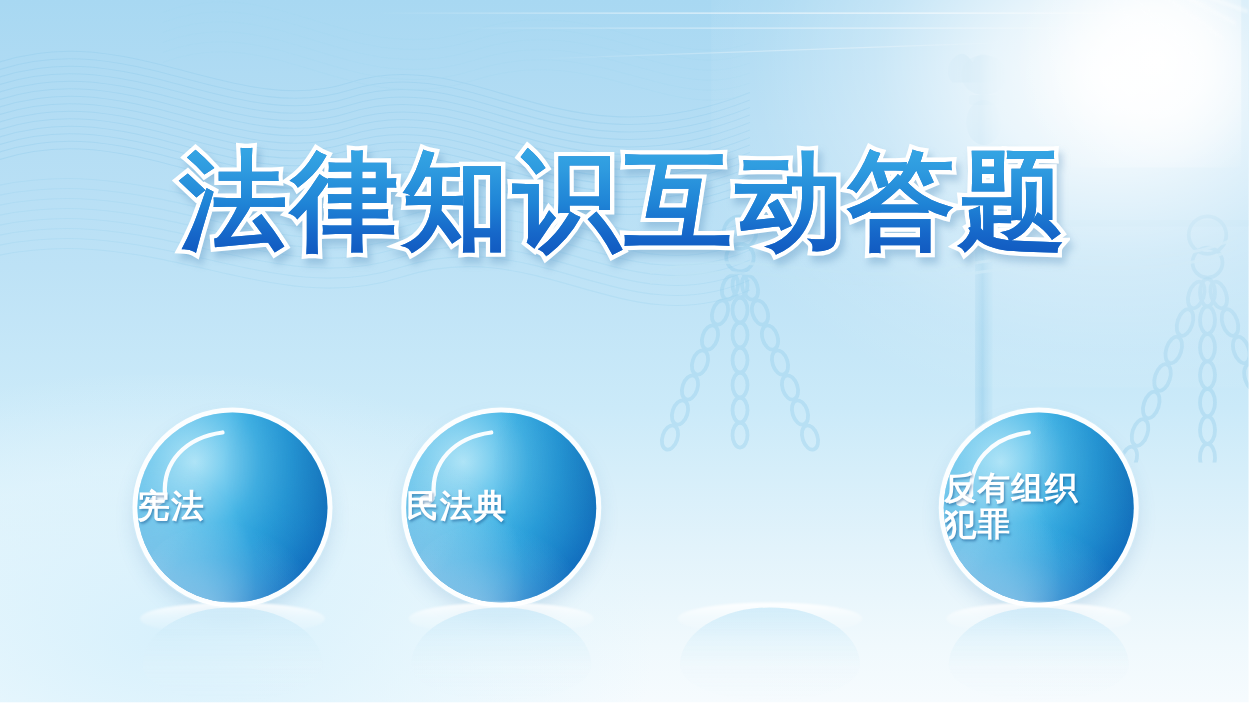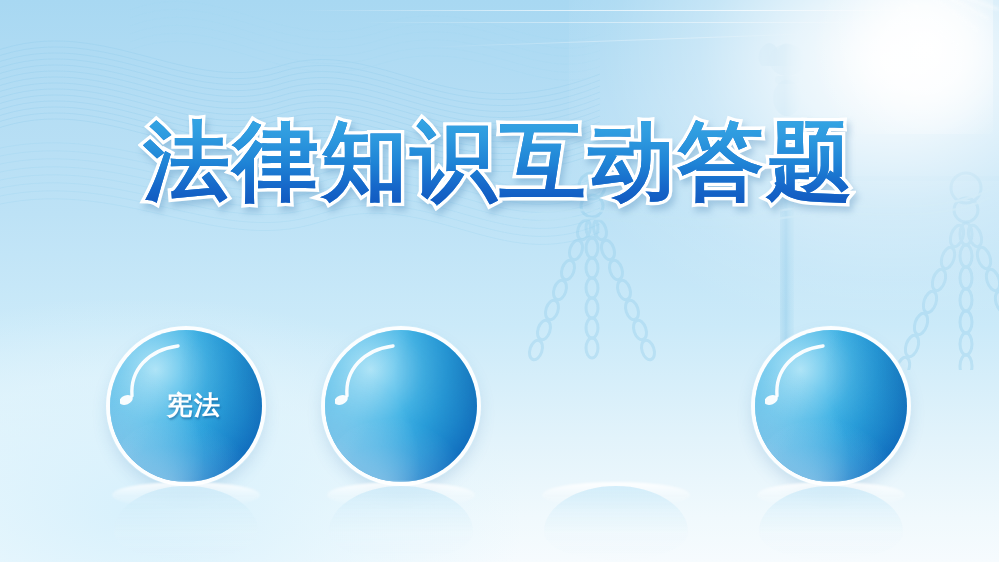--- a/index.html
+++ b/index.html
@@ -250,31 +250,30 @@
     height: 70px;
   }
   .orb-arc svg { display: block; width: 100%; height: 100%; }
 
   .orb-label {
     position: absolute;
     left: 0;
     right: 0;
     top: 50%;
     transform: translateY(-50%);
-    text-align: center;
+    text-align: left;
     color: #ffffff;
     font-weight: bold;
     font-size: 26px;
     line-height: 1.12;
     letter-spacing: 1px;
     font-family: "DejaVu Sans", "Liberation Sans", sans-serif;
     text-shadow: 1px 2px 2px rgba(12,70,130,0.45);
     white-space: pre-line;
     z-index: 3;
-    padding-left: 16px;
   }
 
   
   .orb-reflect {
     position: absolute;
     left: 4px;
     top: 156px;
     width: 144px;
     height: 74px;
     border-radius: 50% 50% 46% 46% / 62% 62% 38% 38%;
@@ -486,39 +485,42 @@
     <div class="orb-slot" style="left:325px;">
       <div class="orb">
         <div class="orb-sweep"></div>
         <div class="orb-footlight"></div>
         <div class="orb-arc">
           <svg viewBox="0 0 78 70">
             <path d="M12,58 C10,32 28,12 58,8" fill="none" stroke="#ffffff" stroke-width="3.4" stroke-linecap="round" opacity="0.95"></path>
             <ellipse cx="6" cy="62" rx="7" ry="4.5" fill="#ffffff" opacity="0.95" transform="rotate(-22 6 62)"></ellipse>
           </svg>
         </div>
+        <div class="orb-label">民法典</div>
       </div>
       <div class="orb-reflect-rim"></div>
       <div class="orb-reflect"></div>
     </div>
 
     <div class="orb-slot" style="left:540px;">
       <div class="orb-reflect-rim"></div>
       <div class="orb-reflect"></div>
     </div>
 
     <div class="orb-slot" style="left:755px;">
       <div class="orb">
         <div class="orb-sweep"></div>
         <div class="orb-footlight"></div>
         <div class="orb-arc">
           <svg viewBox="0 0 78 70">
             <path d="M12,58 C10,32 28,12 58,8" fill="none" stroke="#ffffff" stroke-width="3.4" stroke-linecap="round" opacity="0.95"></path>
             <ellipse cx="6" cy="62" rx="7" ry="4.5" fill="#ffffff" opacity="0.95" transform="rotate(-22 6 62)"></ellipse>
           </svg>
         </div>
+        <div class="orb-label">反有组织
+犯罪</div>
       </div>
       <div class="orb-reflect-rim"></div>
       <div class="orb-reflect"></div>
     </div>
 
   </div>
 </div>
 
 </body></html>

